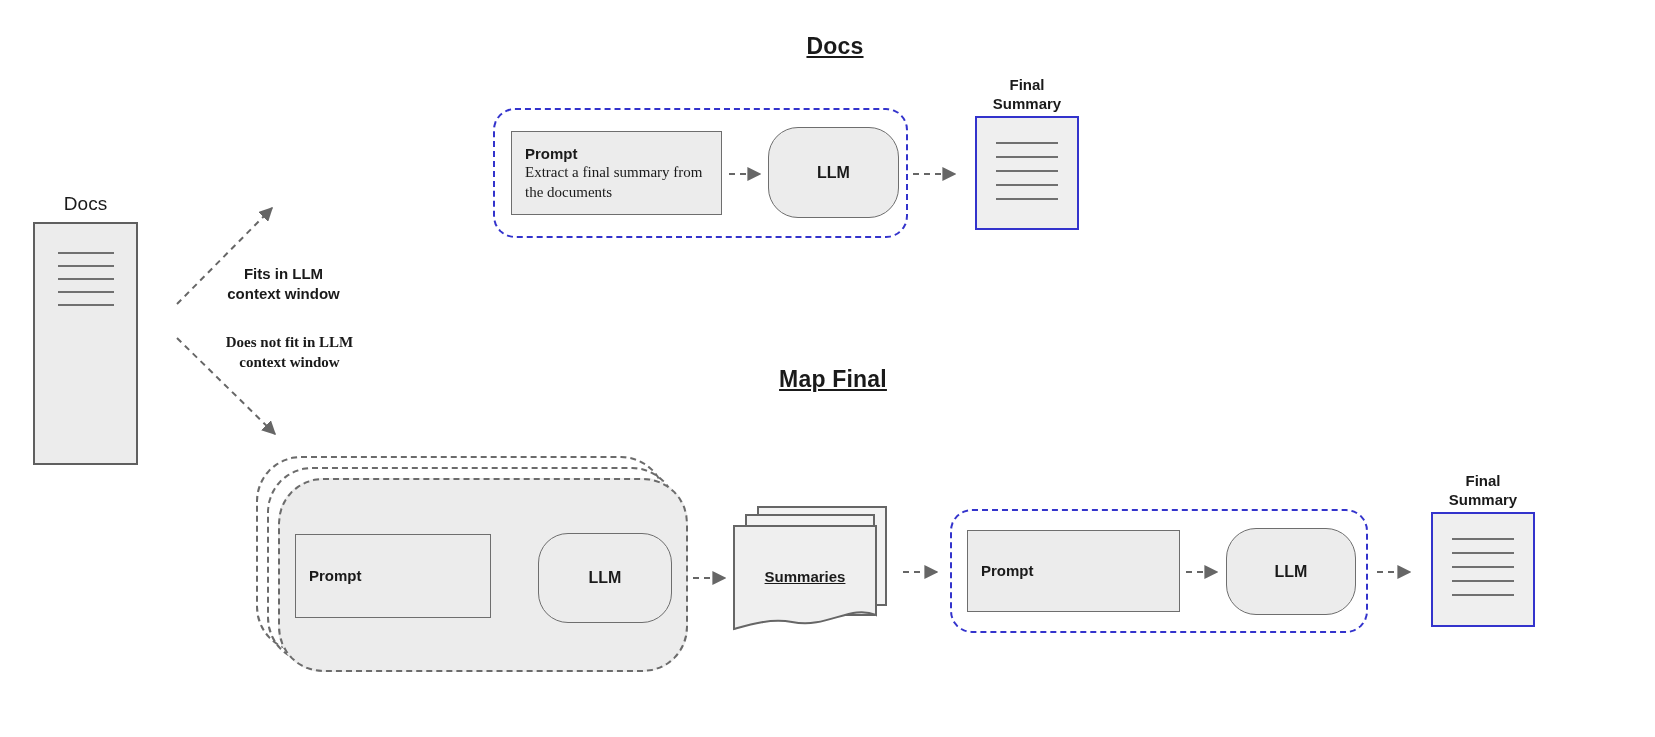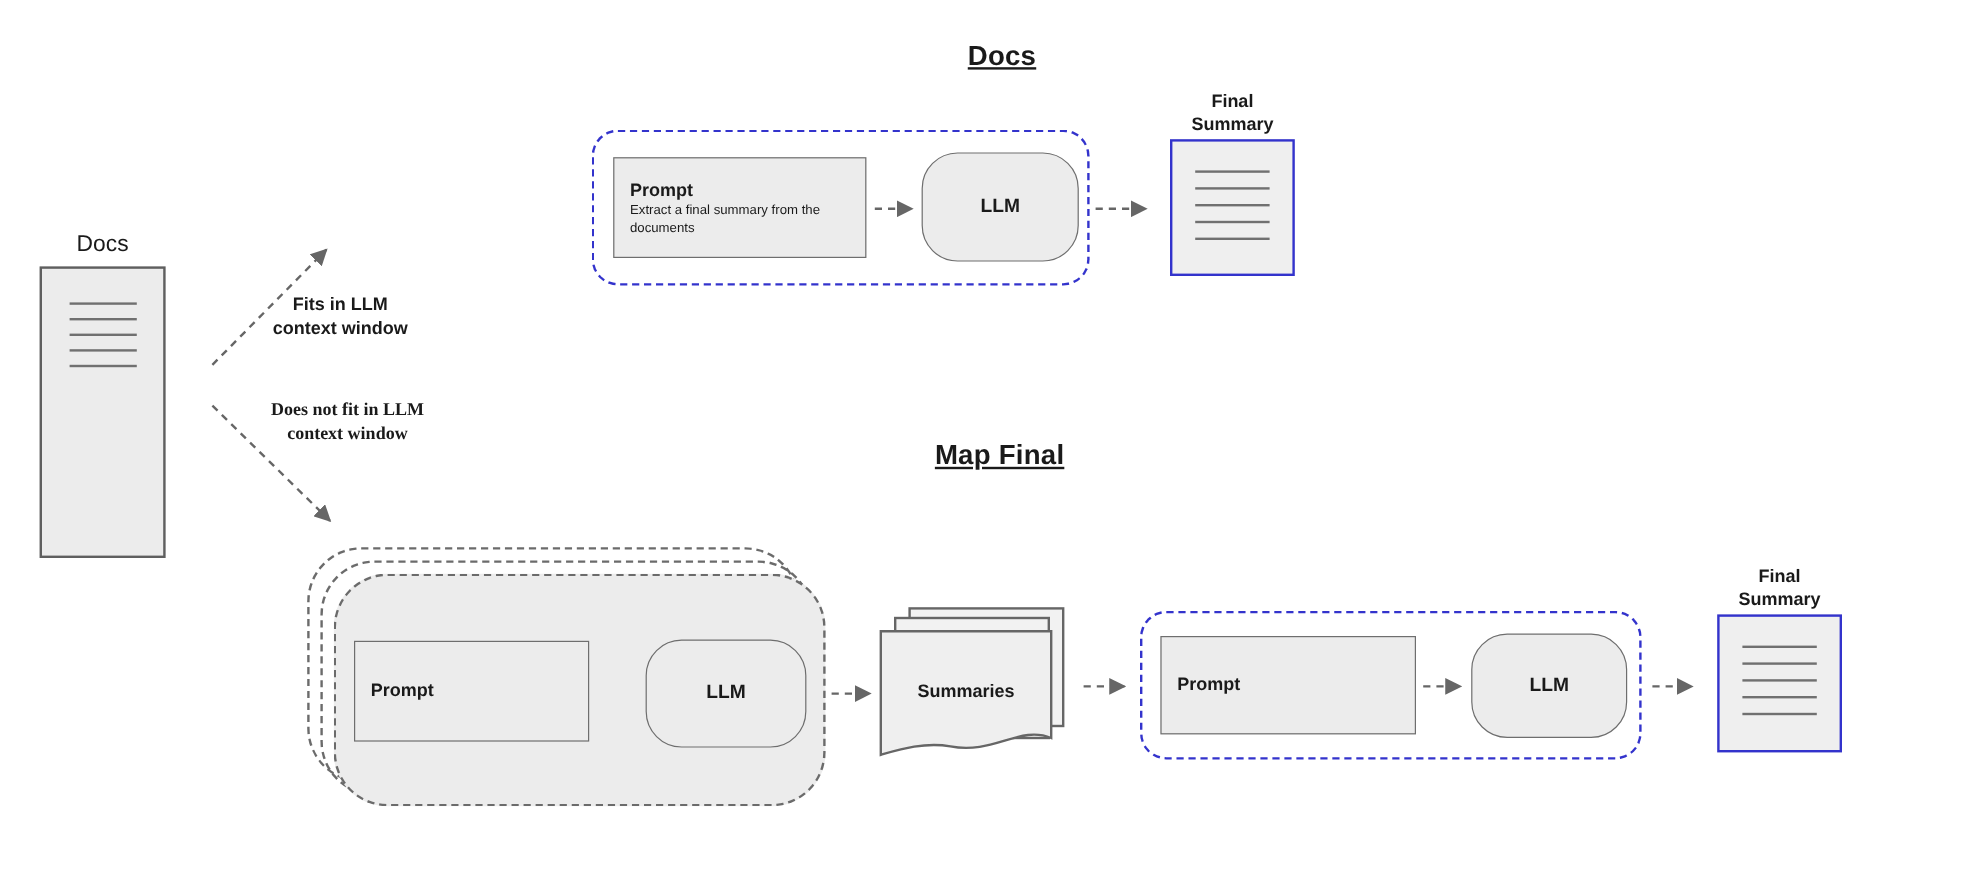--- a/index.html
+++ b/index.html
@@ -23,21 +23,21 @@
     background:#ececec;border:2px solid #5f5f5f;box-sizing:border-box;
   }
   .doc-box.blue{border-color:#3333cc;background:#efefef;}
   .doc-lines{display:flex;flex-direction:column;align-items:center;}
   .doc-line{height:2px;background:#707070;}
   .node-box{
     background:#ececec;border:1.5px solid #6e6e6e;box-sizing:border-box;
     display:flex;flex-direction:column;justify-content:center;
   }
   .prompt-heading{font-weight:bold;font-size:15px;line-height:1.3;}
-  .prompt-body{font-size:11px;line-height:1.3;}
+  .prompt-body{font-size:15px;line-height:1.3;font-family:Liberation Serif, serif;}
   .llm-box{align-items:center;font-weight:bold;font-size:16px;border-radius:30px;}
   .dashed-blue{
     border:2px dashed #3333cc;border-radius:22px;box-sizing:border-box;background:transparent;
   }
   .dashed-gray{
     border:2px dashed #6b6b6b;border-radius:45px;box-sizing:border-box;background:transparent;
   }
   .dashed-gray.filled{background:#ececec;}
   .branch-label{font-size:15px;font-weight:bold;text-align:center;line-height:1.35;}
   .final-label{font-size:15px;font-weight:bold;text-align:center;line-height:1.25;}
@@ -70,21 +70,21 @@
   <div class="abs doc-box" style="left:33px;top:222px;width:105px;height:243px;">
     <div class="doc-lines" style="margin-top:28px;gap:11px;">
       <div class="doc-line" style="width:56px;"></div>
       <div class="doc-line" style="width:56px;"></div>
       <div class="doc-line" style="width:56px;"></div>
       <div class="doc-line" style="width:56px;"></div>
       <div class="doc-line" style="width:56px;"></div>
     </div>
   </div>
 
-  <div class="abs branch-label prelines" style="left:196px;top:244px;width:175px;">Fits in LLM
+  <div class="abs branch-label prelines" style="left:196px;top:264px;width:175px;">Fits in LLM
 context window</div>
   <div class="abs branch-label prelines" style="left:192px;top:332px;width:195px;font-family:Liberation Serif, serif;">Does not fit in LLM
 context window</div>
 
   <div class="abs section-title" style="left:735px;top:33px;width:200px;">Docs</div>
 
   <div class="abs dashed-blue" style="left:493px;top:108px;width:415px;height:130px;"></div>
 
   <div class="abs node-box" style="left:511px;top:131px;width:211px;height:84px;padding-left:13px;padding-right:10px;">
     <div class="prompt-heading">Prompt</div>
@@ -120,21 +120,21 @@
 
   <div class="abs node-box llm-box" style="left:538px;top:533px;width:134px;height:90px;">
     <span>LLM</span>
   </div>
 
   <svg class="abs" style="left:730px;top:503px;" width="162" height="138" viewBox="0 0 162 138">
     <rect x="28" y="4" width="128" height="98" fill="#f2f2f2" stroke="#666" stroke-width="2"></rect>
     <rect x="16" y="12" width="128" height="100" fill="#f2f2f2" stroke="#666" stroke-width="2"></rect>
     <path d="M4,23 L146,23 L146,112 C120,101 98,126 62,119 C40,115 18,122 4,126 Z" fill="#efefef" stroke="#666" stroke-width="2"></path>
   </svg>
-  <div class="abs summaries-label" style="left:740px;top:568px;width:130px;">Summaries</div>
+  <div class="abs summaries-label" style="left:740px;top:568px;width:130px;text-decoration:underline;">Summaries</div>
 
   <div class="abs dashed-blue" style="left:950px;top:509px;width:418px;height:124px;"></div>
 
   <div class="abs node-box" style="left:967px;top:530px;width:213px;height:82px;padding-left:13px;padding-right:10px;">
     <div class="prompt-heading">Prompt</div>
   </div>
 
   <div class="abs node-box llm-box" style="left:1226px;top:528px;width:130px;height:87px;">
     <span>LLM</span>
   </div>

